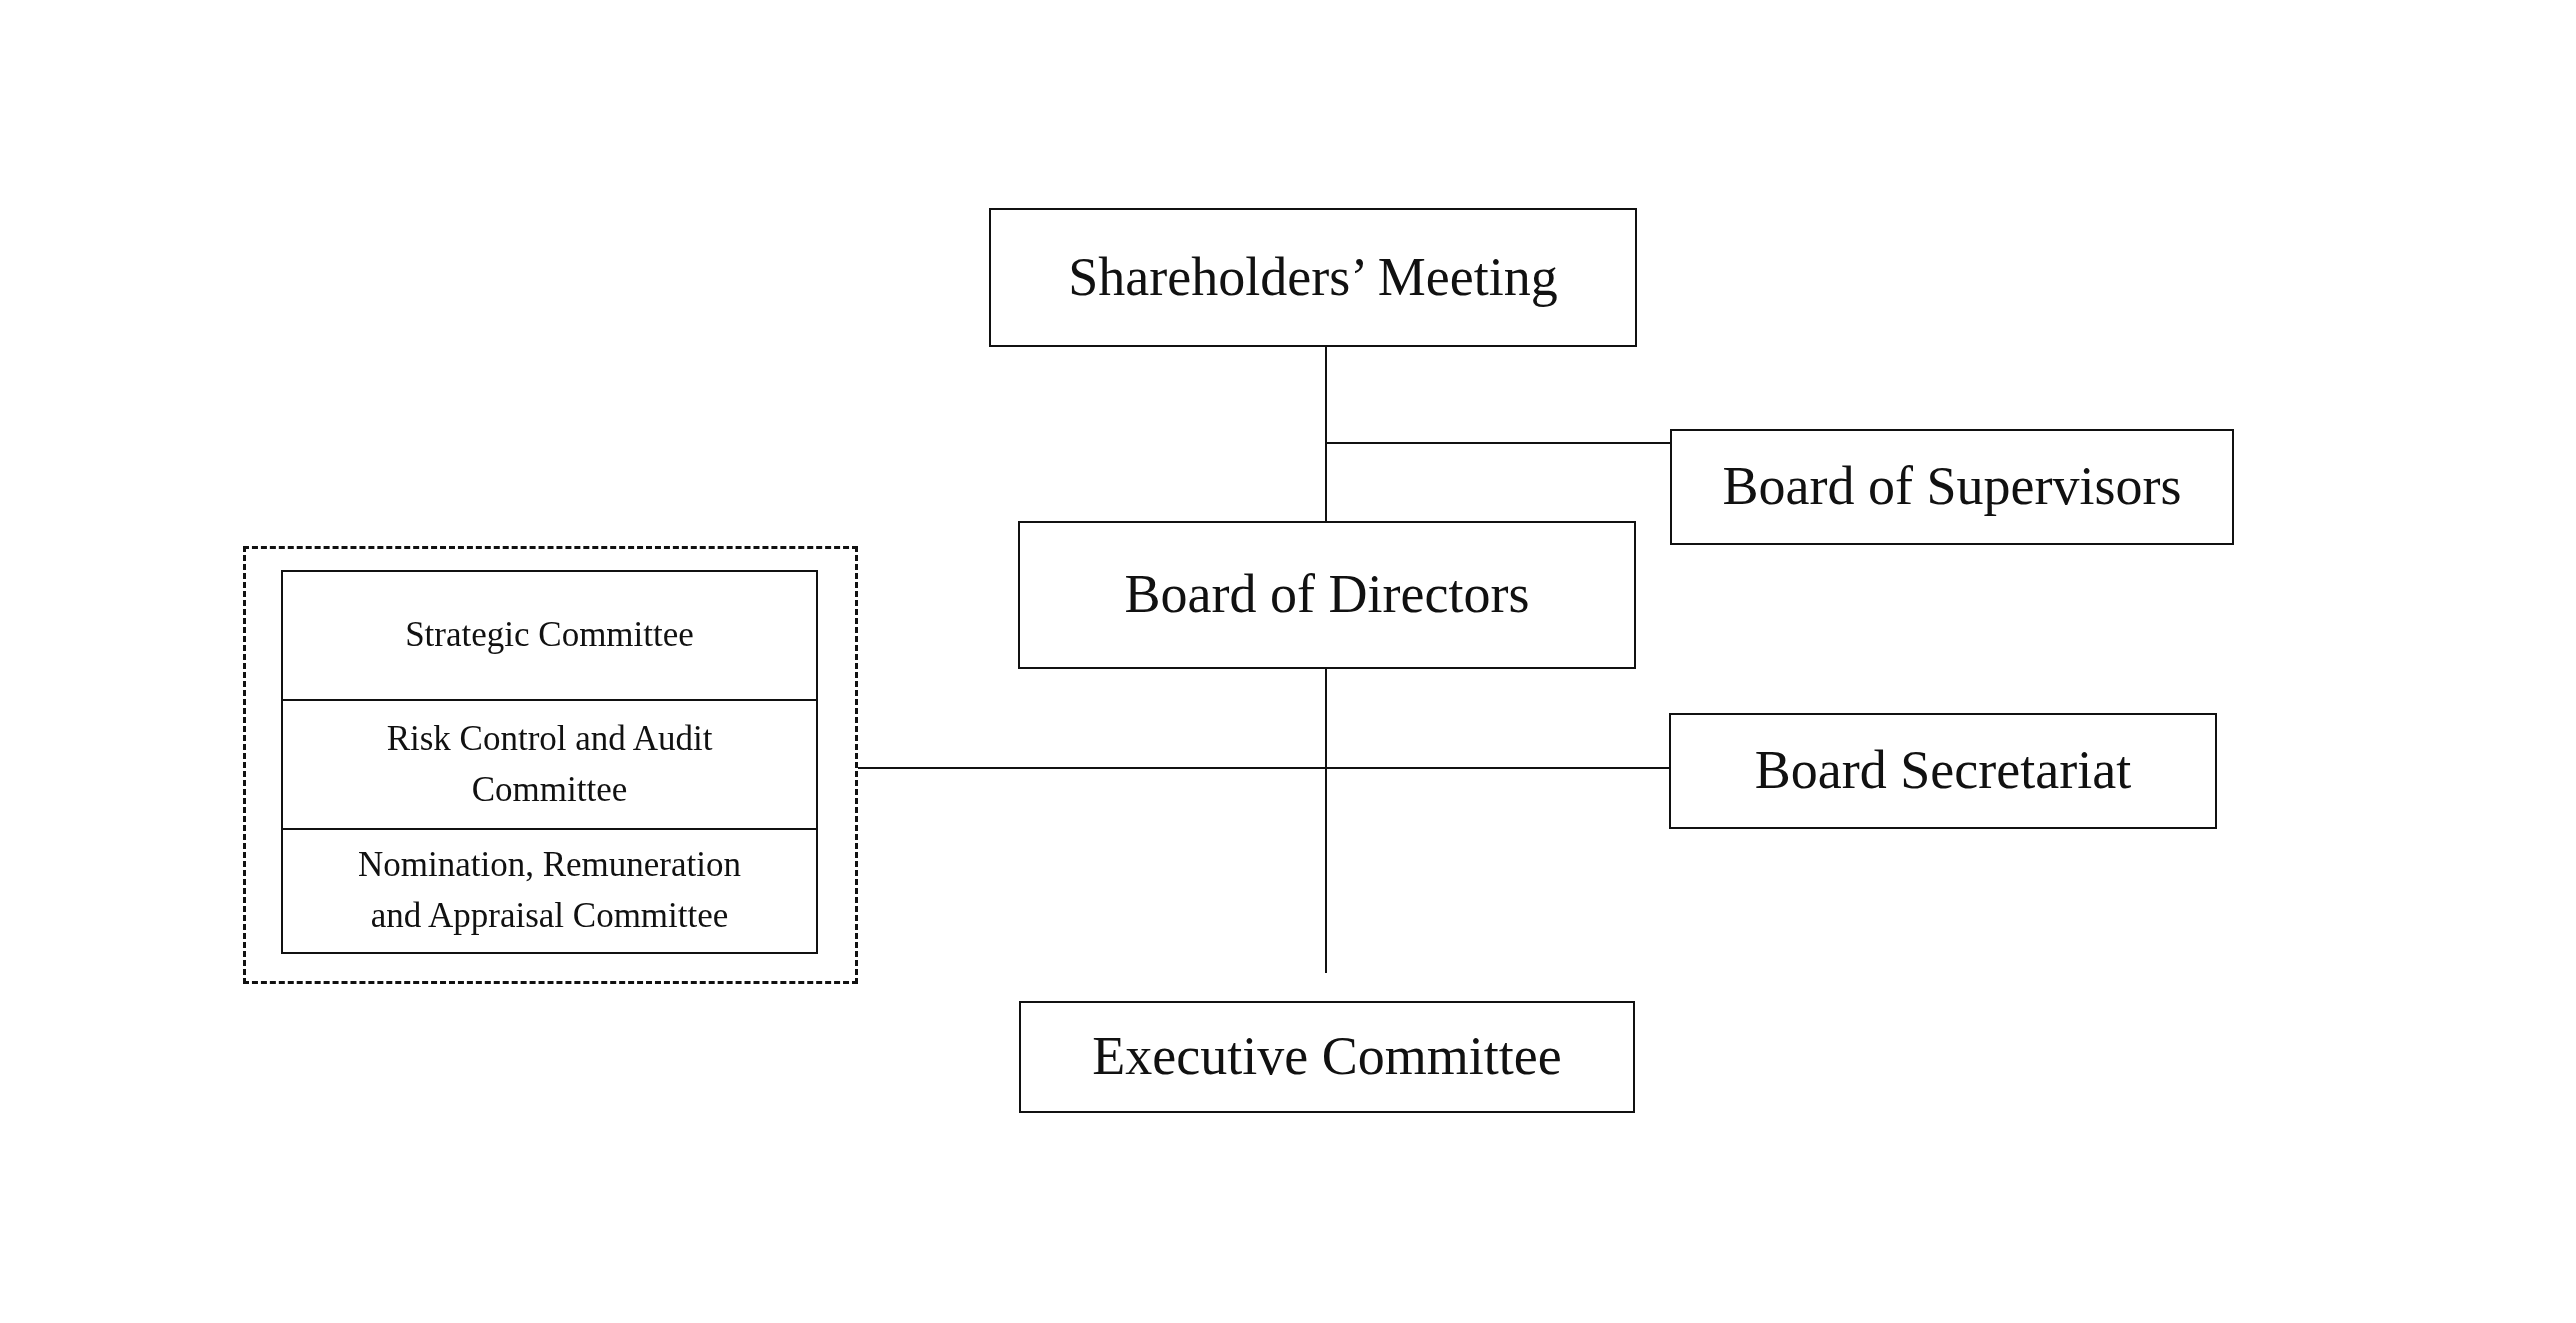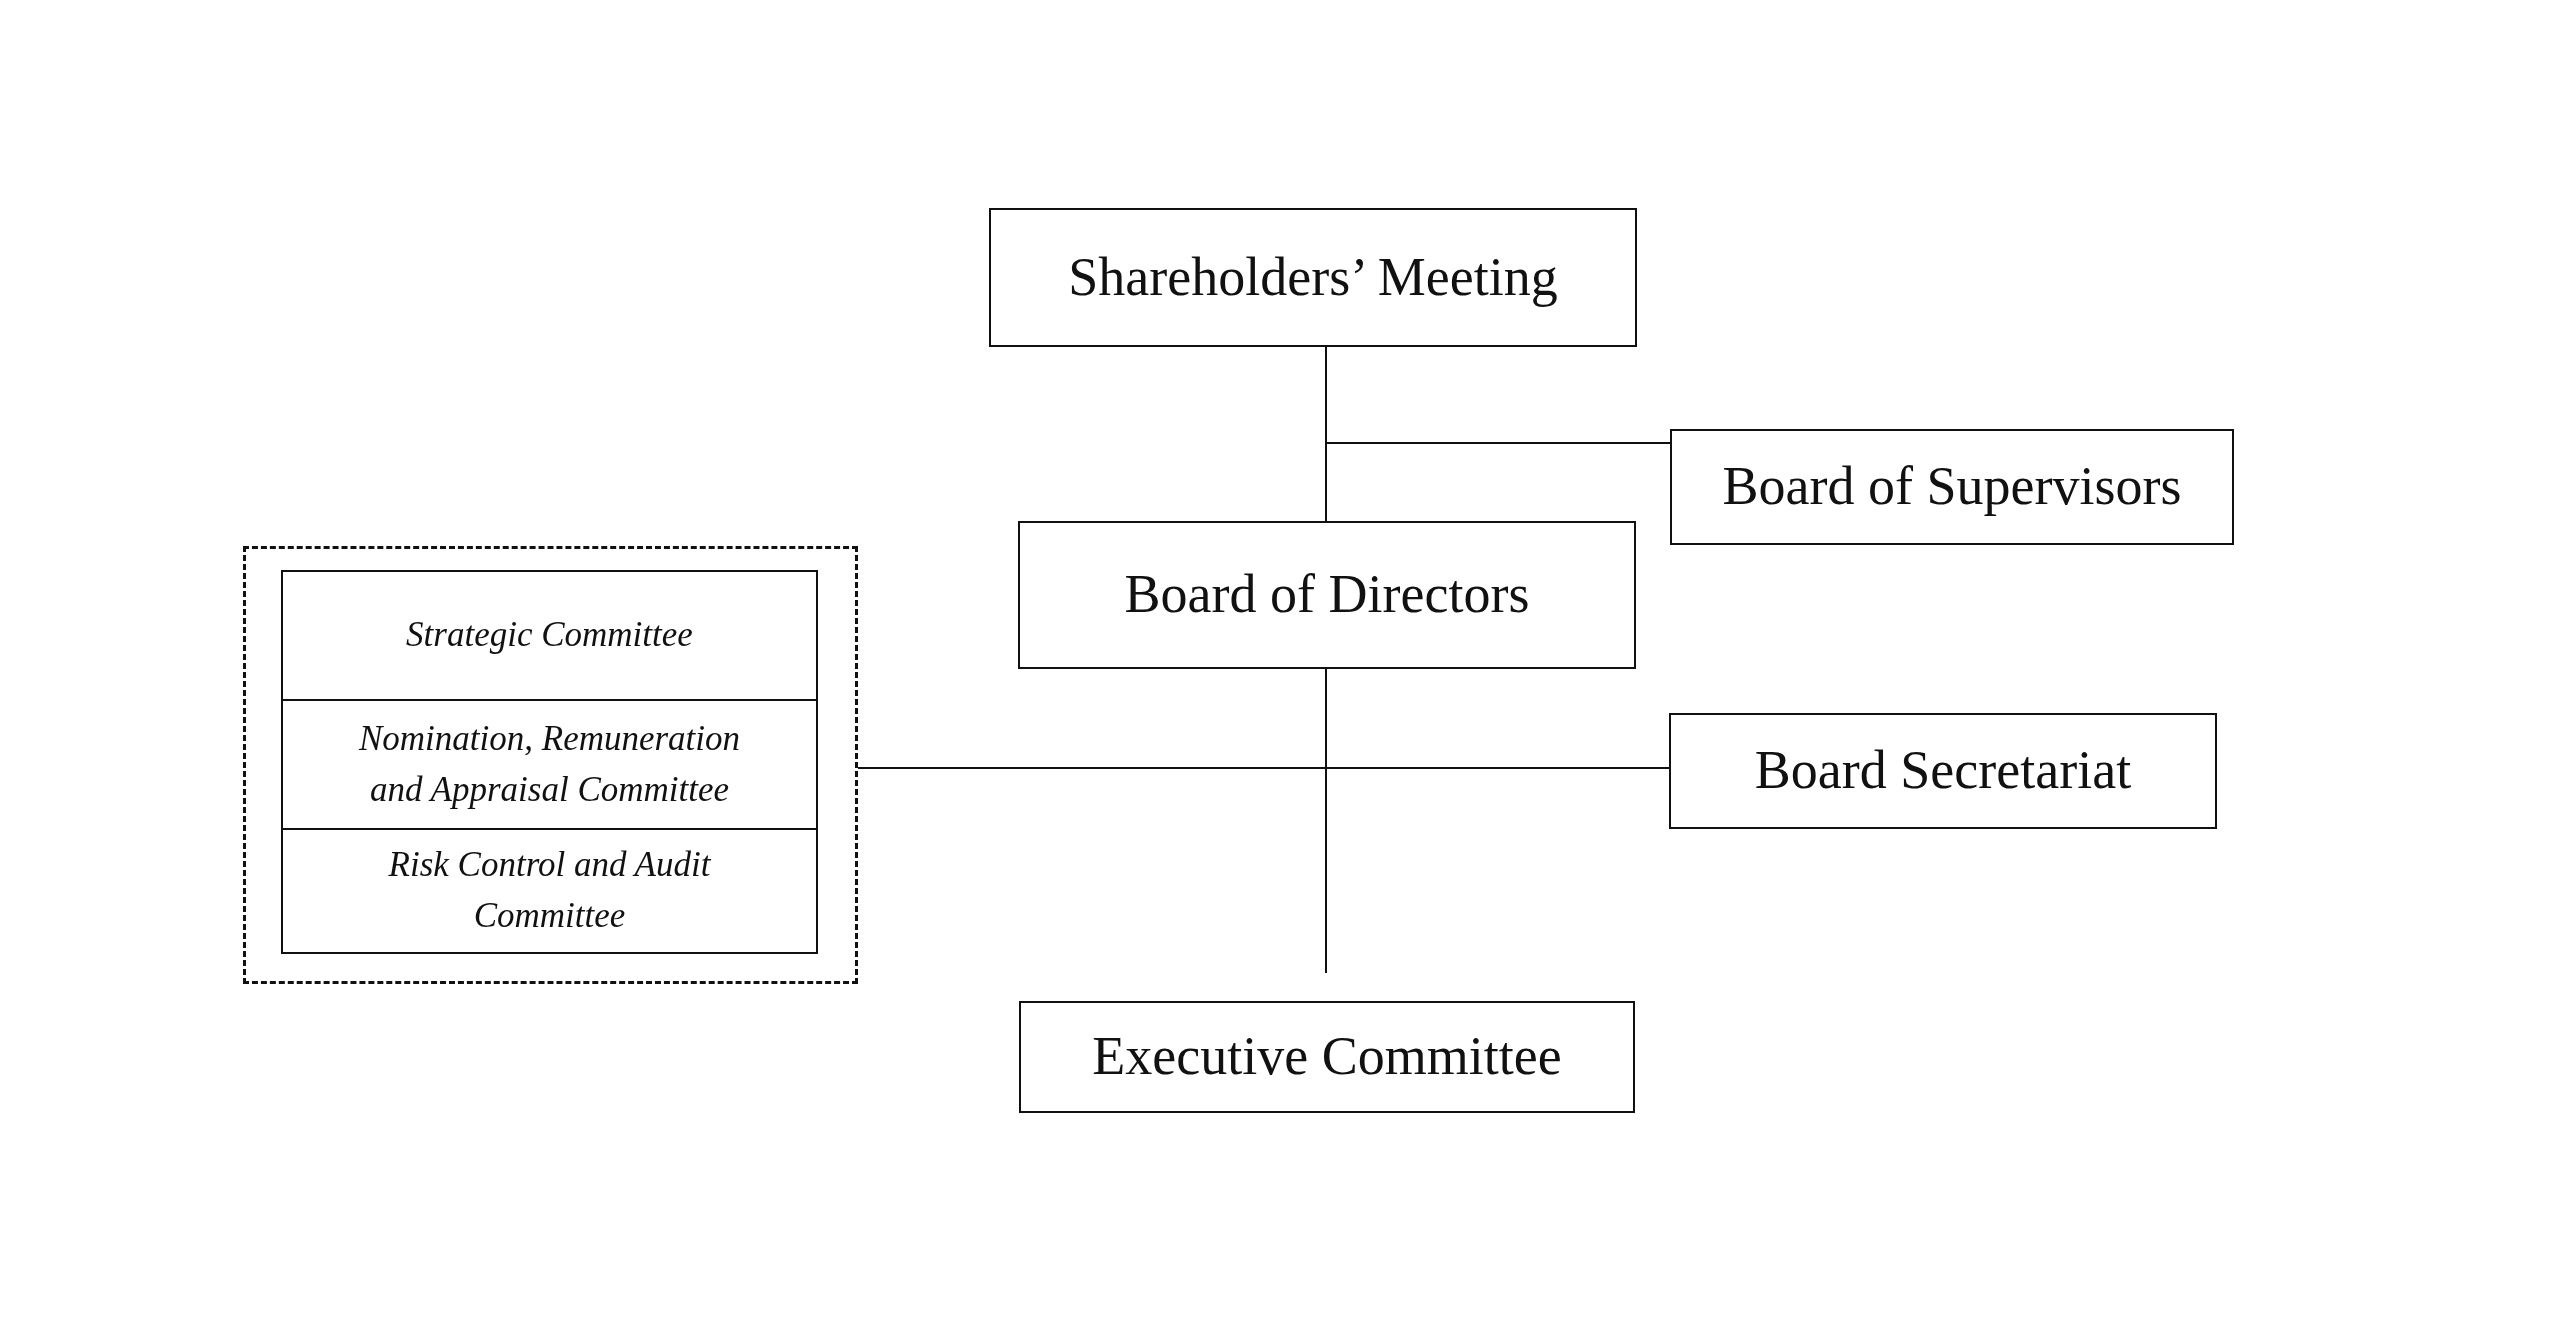--- a/index.html
+++ b/index.html
@@ -51,21 +51,20 @@
     border:2.3px solid var(--line);
     background:var(--background);
     display:grid;
     grid-template-rows:127px 129px 123px;
     z-index:3;
   }
   .committee-cell{
     box-sizing:border-box;
     display:flex;align-items:center;justify-content:center;
     text-align:center;
-    font-style:italic;
   }
   .committee-cell + .committee-cell{border-top:2.3px solid var(--line);}
   .committee-label{
     font-size:35px;
     line-height:1.45;
     white-space:pre-line;
   }
 
   .connector{position:absolute;background:var(--line);z-index:1;}
   .conn-v1{left:1325px;top:346px;width:2.3px;height:177px;}
@@ -82,26 +81,26 @@
   <div class="connector conn-h1"></div>
   <div class="connector conn-v2"></div>
   <div class="connector conn-h2"></div>
 
   <div class="group-dashed"></div>
   <div class="committee-table">
     <div class="committee-cell">
       <span class="committee-label">Strategic Committee</span>
     </div>
     <div class="committee-cell">
+      <span class="committee-label">Risk Control and Audit
+Committee</span>
+    </div>
+    <div class="committee-cell">
       <span class="committee-label">Nomination, Remuneration
 and Appraisal Committee</span>
-    </div>
-    <div class="committee-cell">
-      <span class="committee-label">Risk Control and Audit
-Committee</span>
     </div>
   </div>
 
   <div class="node node-sm">
     <span class="node-label">Shareholders’ Meeting</span>
   </div>
 
   <div class="node node-bos">
     <span class="node-label">Board of Supervisors</span>
   </div>

